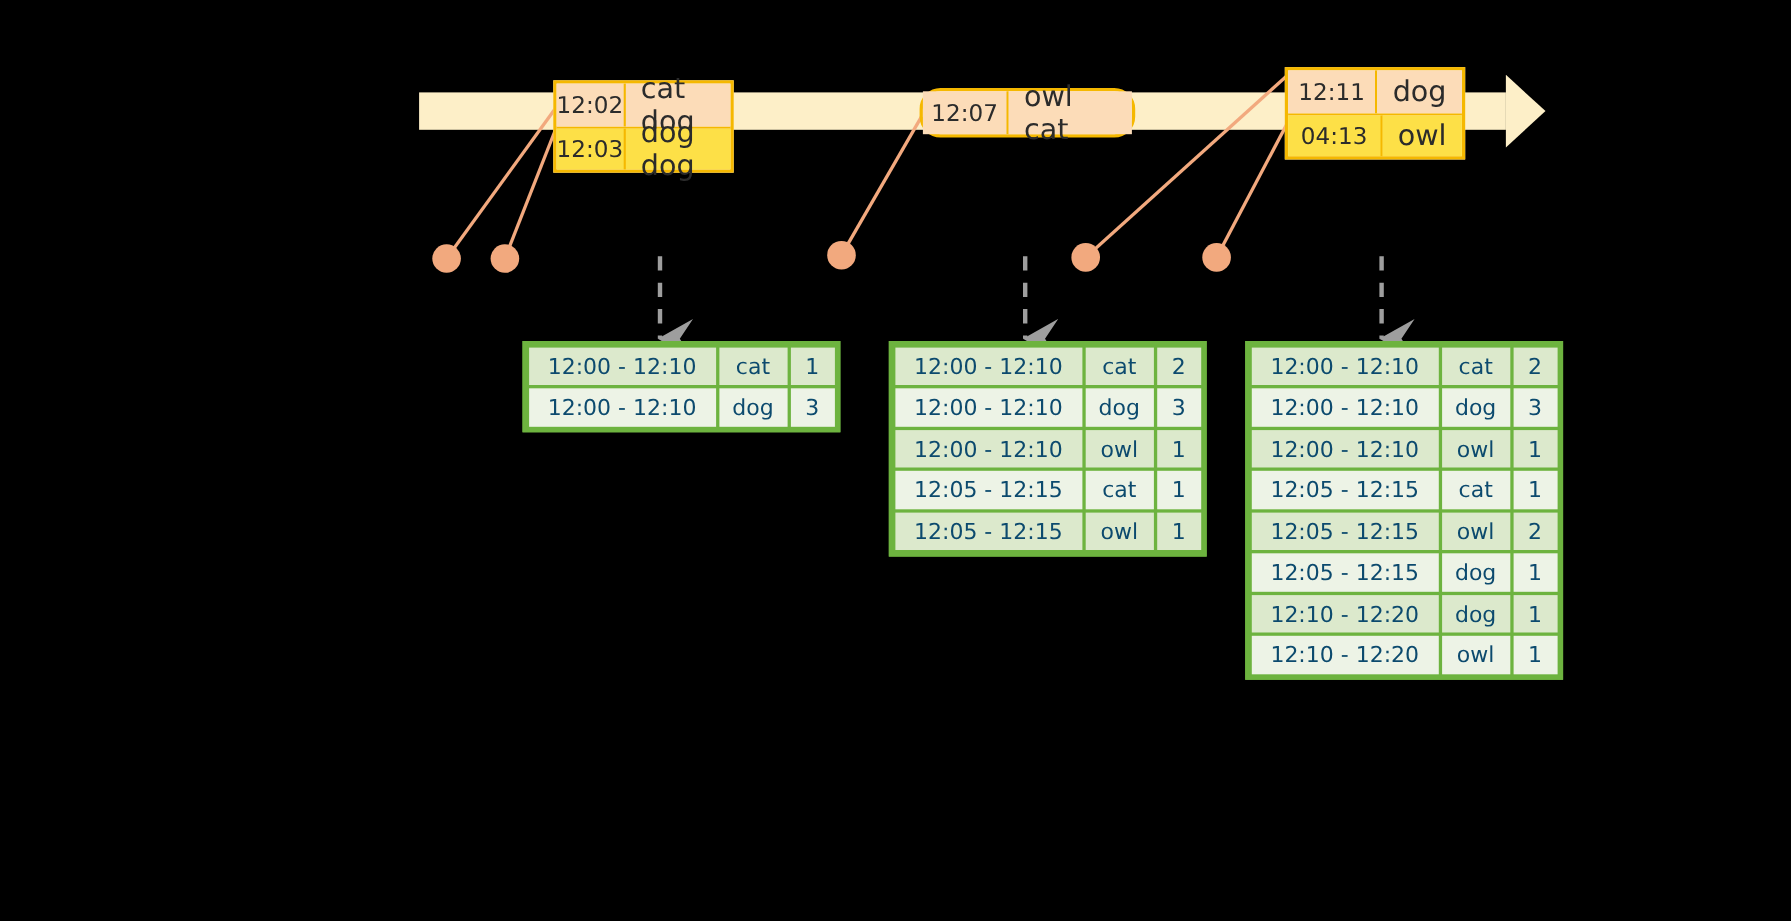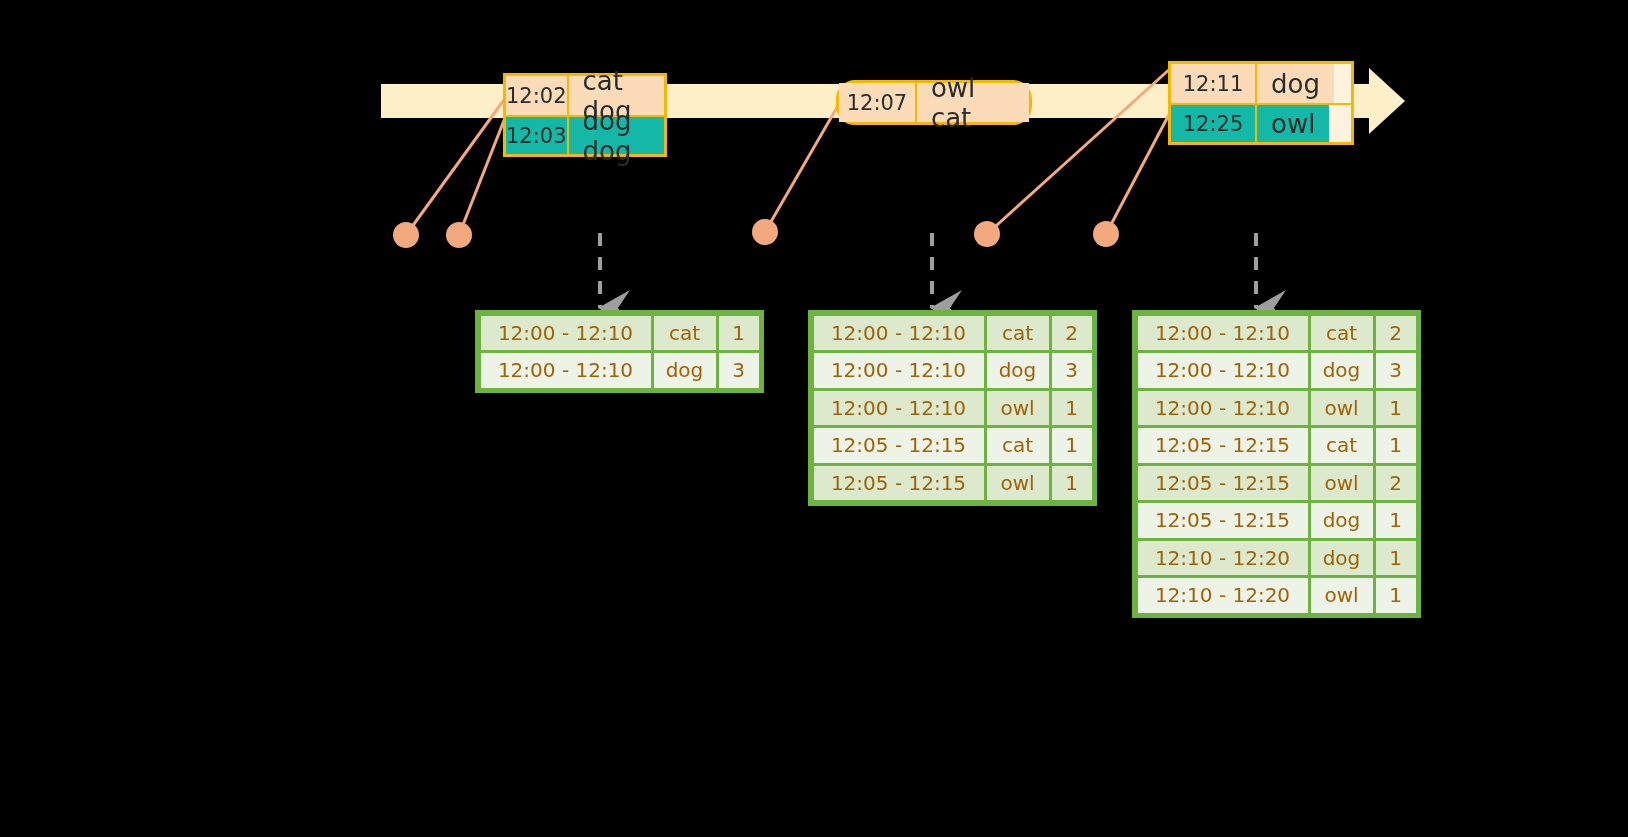--- a/index.html
+++ b/index.html
@@ -36,21 +36,21 @@
     display: flex;
     height: 39px;
     box-sizing: border-box;
   }
   .event-row + .event-row {
     border-top: 2px solid #F5B800;
   }
   .event-row.shade .ev-time,
   .event-row.shade .ev-words { background: #FCDCB8; }
   .event-row.plain .ev-time,
-  .event-row.plain .ev-words { background: #14b8a6; }
+  .event-row.plain .ev-words { background: #fde047; }
   .ev-time {
     width: 86px;
     display: flex;
     align-items: center;
     justify-content: center;
     font-size: 21px;
     color: #2b2b2b;
     border-right: 2px solid #F5B800;
     box-sizing: border-box;
   }
@@ -75,21 +75,21 @@
   .rt-row {
     display: flex;
     height: 37.5px;
     box-sizing: border-box;
   }
   .rt-cell {
     display: flex;
     align-items: center;
     justify-content: center;
     font-size: 20px;
-    color: #a16207;
+    color: #0c4a6e;
     box-sizing: border-box;
     margin: 1.5px;
   }
   .rt-row.shade .rt-cell { background: #DCE9CC; }
   .rt-row.plain .rt-cell { background: #EDF3E6; }
   .rt-win   { width: 170px; }
   .rt-key   { width: 62px; }
   .rt-count { width: 40px; }
 </style>
 </head>
@@ -142,27 +142,27 @@
           <div class="ev-time">12:03</div>
           <div class="ev-words">dog dog</div>
         </div>
       </div>
       <div class="event-group" style="left: 836px; top: 80px; width: 196px; border-radius: 19px;">
         <div class="event-row shade">
           <div class="ev-time">12:07</div>
           <div class="ev-words">owl cat</div>
         </div>
       </div>
-      <div class="event-group" style="left: 1168px; top: 61px; width: 186px;">
+      <div class="event-group" style="left: 1168px; top: 61px; width: 164px;">
         <div class="event-row shade">
           <div class="ev-time">12:11</div>
           <div class="ev-words">dog</div>
         </div>
         <div class="event-row plain">
-          <div class="ev-time">12:25</div>
+          <div class="ev-time">04:13</div>
           <div class="ev-words">owl</div>
         </div>
       </div>
     </div>
   <div id="tables-host">
       <div class="result-table" style="left: 475px; top: 310px;">
         <div class="rt-row shade">
           <div class="rt-cell rt-win">12:00 - 12:10</div>
           <div class="rt-cell rt-key">cat</div>
           <div class="rt-cell rt-count">1</div>

